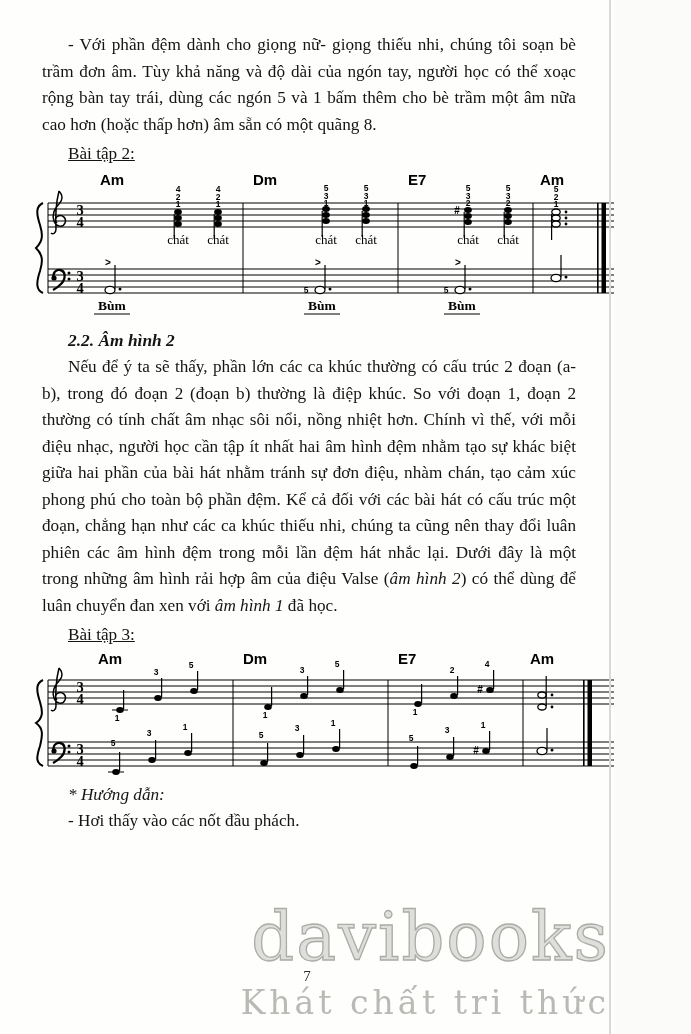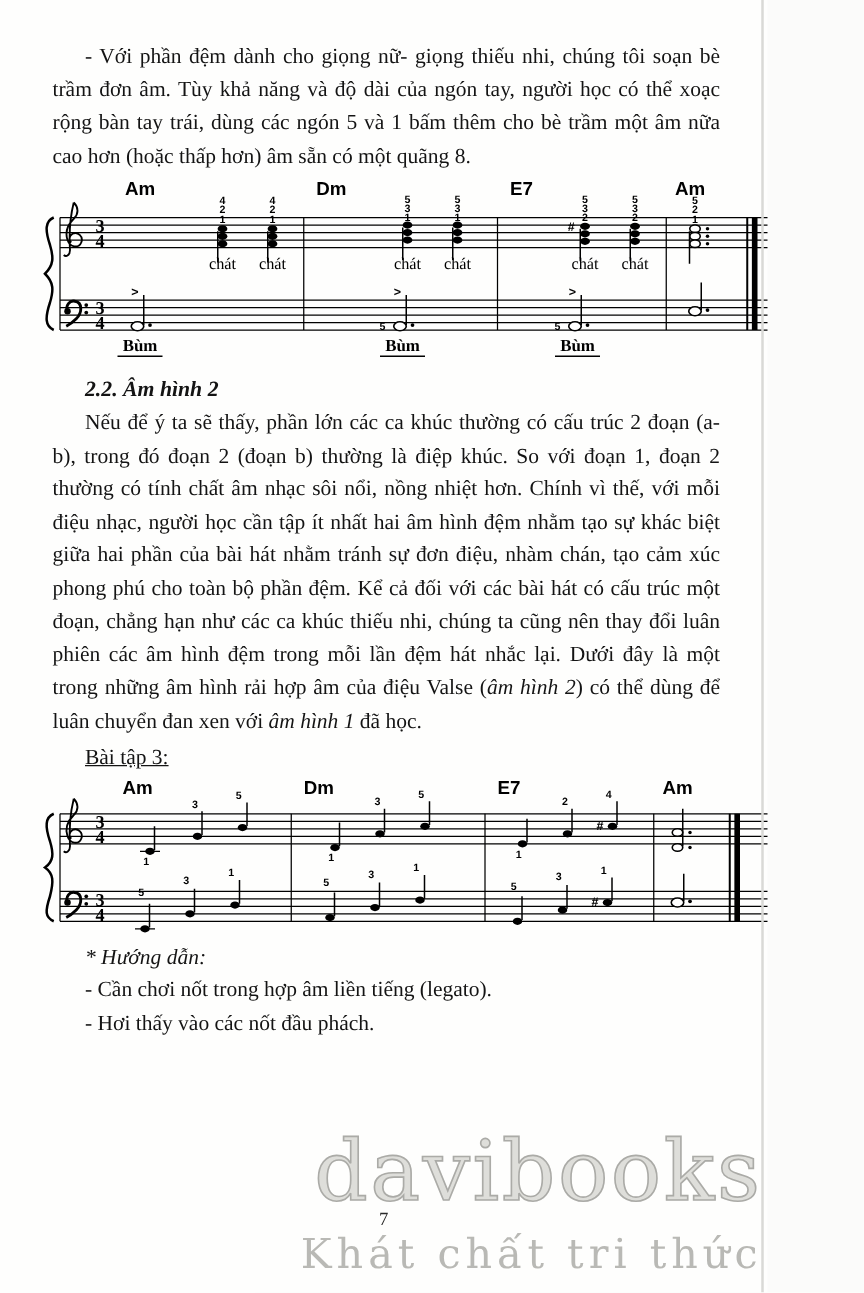--- a/index.html
+++ b/index.html
@@ -33,20 +33,21 @@
   .wm2{top:983px;font-size:33px;letter-spacing:4px;color:#b9b9b5;font-family:"DejaVu Serif",serif}
   .pageno{position:absolute;top:968px;left:0;right:0;text-align:center;font-size:15px;color:#2a2a2a}
 </style>
 </head>
 <body>
 
 <div class="page">
 
   <p class="body">- Với phần đệm dành cho giọng nữ- giọng thiếu nhi, chúng tôi soạn bè trầm đơn âm. Tùy khả năng và độ dài của ngón tay, người học có thể xoạc rộng bàn tay trái, dùng các ngón 5 và 1 bấm thêm cho bè trầm một âm nữa cao hơn (hoặc thấp hơn) âm sẵn có một quãng 8.</p>
 
+  <p class="ex-label"><span>Bài tập 2:</span></p>
 
   <svg class="score" width="660" height="152" viewBox="0 0 660 152">
 
     <path d="M15 34 C8 37 8 44 12 56 C15 66 15 72 8 79 C15 86 15 92 12 102 C8 114 8 121 15 124" fill="none" stroke="#000" stroke-width="2"></path>
 
     <g class="stave">
       <line x1="20" y1="34" x2="640" y2="34"></line>
         <line x1="20" y1="40" x2="640" y2="40"></line>
         <line x1="20" y1="46" x2="640" y2="46"></line>
         <line x1="20" y1="52" x2="640" y2="52"></line>
@@ -341,21 +342,20 @@
     </g>
 
     <g>
       <ellipse class="openhead" cx="514" cy="101" rx="5" ry="3.6"></ellipse>
         <circle cx="524" cy="100" r="1.5"></circle>
       <line class="stem" x1="519" y1="100" x2="519" y2="78"></line>
     </g>
   </svg>
 
   <p class="guide-head">* Hướng dẫn:</p>
-  <p class="guide-item">- Cần chơi nốt trong hợp âm liền tiếng (legato).</p>
   <p class="guide-item">- Hơi thấy vào các nốt đầu phách.</p>
 
   <div class="watermark wm1">davibooks</div>
   <div class="watermark wm2">Khát chất tri thức</div>
   <div class="pageno">7</div>
 
   <div class="edge-line"></div>
 </div>
 
 </body></html>

